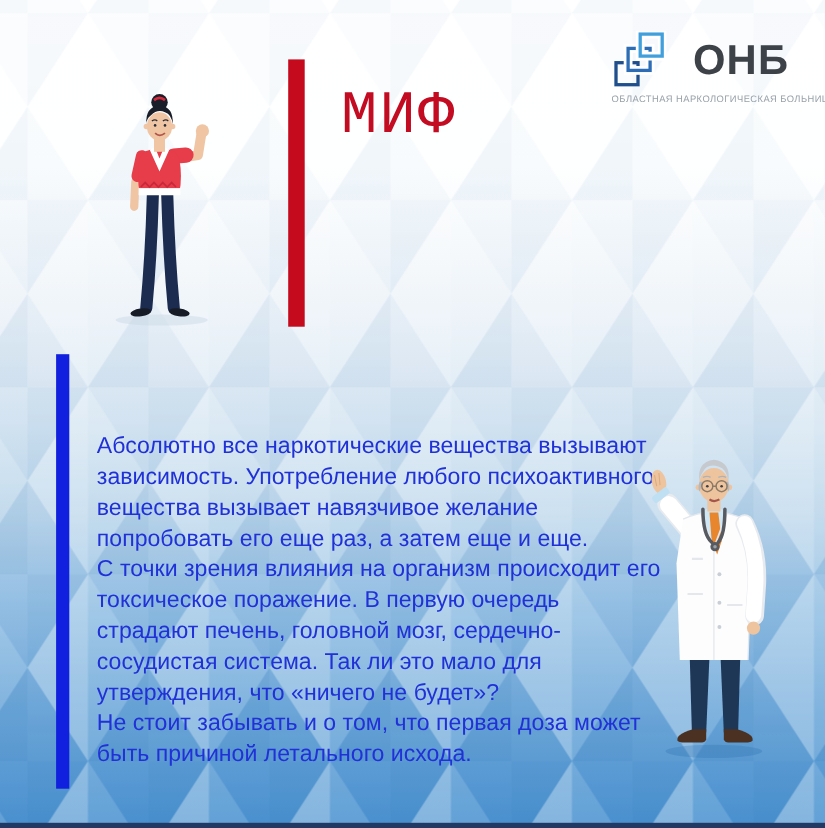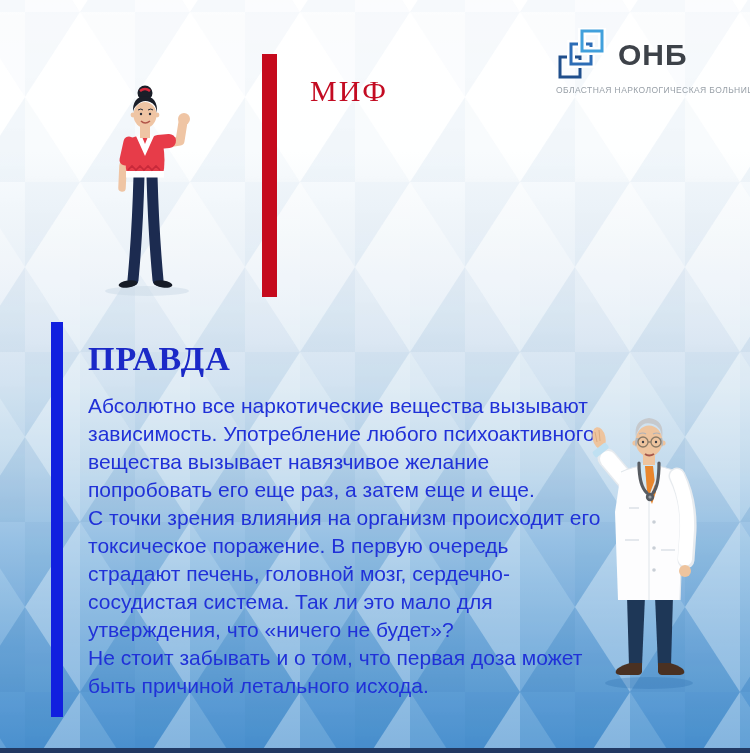--- a/index.html
+++ b/index.html
@@ -9,33 +9,33 @@
     position:relative; width:750px; height:753px; overflow:hidden;
     background:linear-gradient(180deg,
       #ffffff 0%, #feffff 20%, #f4f8fb 31%, #e9f1f8 41%,
       #d9e8f3 51%, #bed8ec 62%, #9cc5e6 72%, #72abdb 85%, #4a92d0 100%);
   }
   .bg-pattern { position:absolute; left:0; top:0; }
 
   .myth-bar { position:absolute; left:262px; top:54px; width:15px; height:243px; background:#c50a1d; }
   .myth-title {
     position:absolute; left:310px; top:74px;
-    font-family:Liberation Serif, serif; font-size:30px; font-weight:400;
+    font-family:Liberation Mono, monospace; font-size:55px; font-weight:400;
     color:#c30b22; letter-spacing:2px;text-align:center;
   }
   .myth-text {
     position:absolute; left:310px; top:148px;
     font-size:25px; line-height:37px; color:#e0141f; white-space:pre;
   }
 
   .logo { position:absolute; left:556px; top:28px; width:170px; }
   .logo-row { display:flex; align-items:center; }
   .logo-abbr {
-    font-size:30px; font-weight:bold; color:#3d4249;
-    letter-spacing:1px; line-height:54px; margin-left:12px;
+    font-size:38px; font-weight:bold; color:#3d4249;
+    letter-spacing:1px; line-height:54px; margin-left:24px;
   }
   .logo-sub {
     margin-top:3px; font-size:8.5px; color:#98a0a8;
     letter-spacing:0.4px; white-space:nowrap; text-align:center; width:168px;
   }
 
   .truth-bar { position:absolute; left:51px; top:322px; width:12px; height:395px; background:#1120df; }
   .truth-title {
     position:absolute; left:88px; top:340px;
     font-family:"Liberation Serif", serif; font-size:34px; font-weight:bold;
@@ -126,21 +126,20 @@
         <rect x="26" y="3" width="20" height="20" fill="none" stroke="#ffffff" stroke-width="8"></rect>
         <rect x="26" y="3" width="20" height="20" fill="none" stroke="#41a0dc" stroke-width="3"></rect>
       </svg>
       <div class="logo-abbr">ОНБ</div>
     </div>
     <div class="logo-sub">ОБЛАСТНАЯ НАРКОЛОГИЧЕСКАЯ БОЛЬНИЦА</div>
   </div>
 
   <div class="truth-bar"></div>
 
-  <div class="truth-title">ПРАВДА</div>
   <div class="truth-text">Абсолютно все наркотические вещества вызывают
 зависимость. Употребление любого психоактивного
 вещества вызывает навязчивое желание
 попробовать его еще раз, а затем еще и еще.
 С точки зрения влияния на организм происходит его
 токсическое поражение. В первую очередь
 страдают печень, головной мозг, сердечно-
 сосудистая система. Так ли это мало для
 утверждения, что «ничего не будет»?
 Не стоит забывать и о том, что первая доза может

